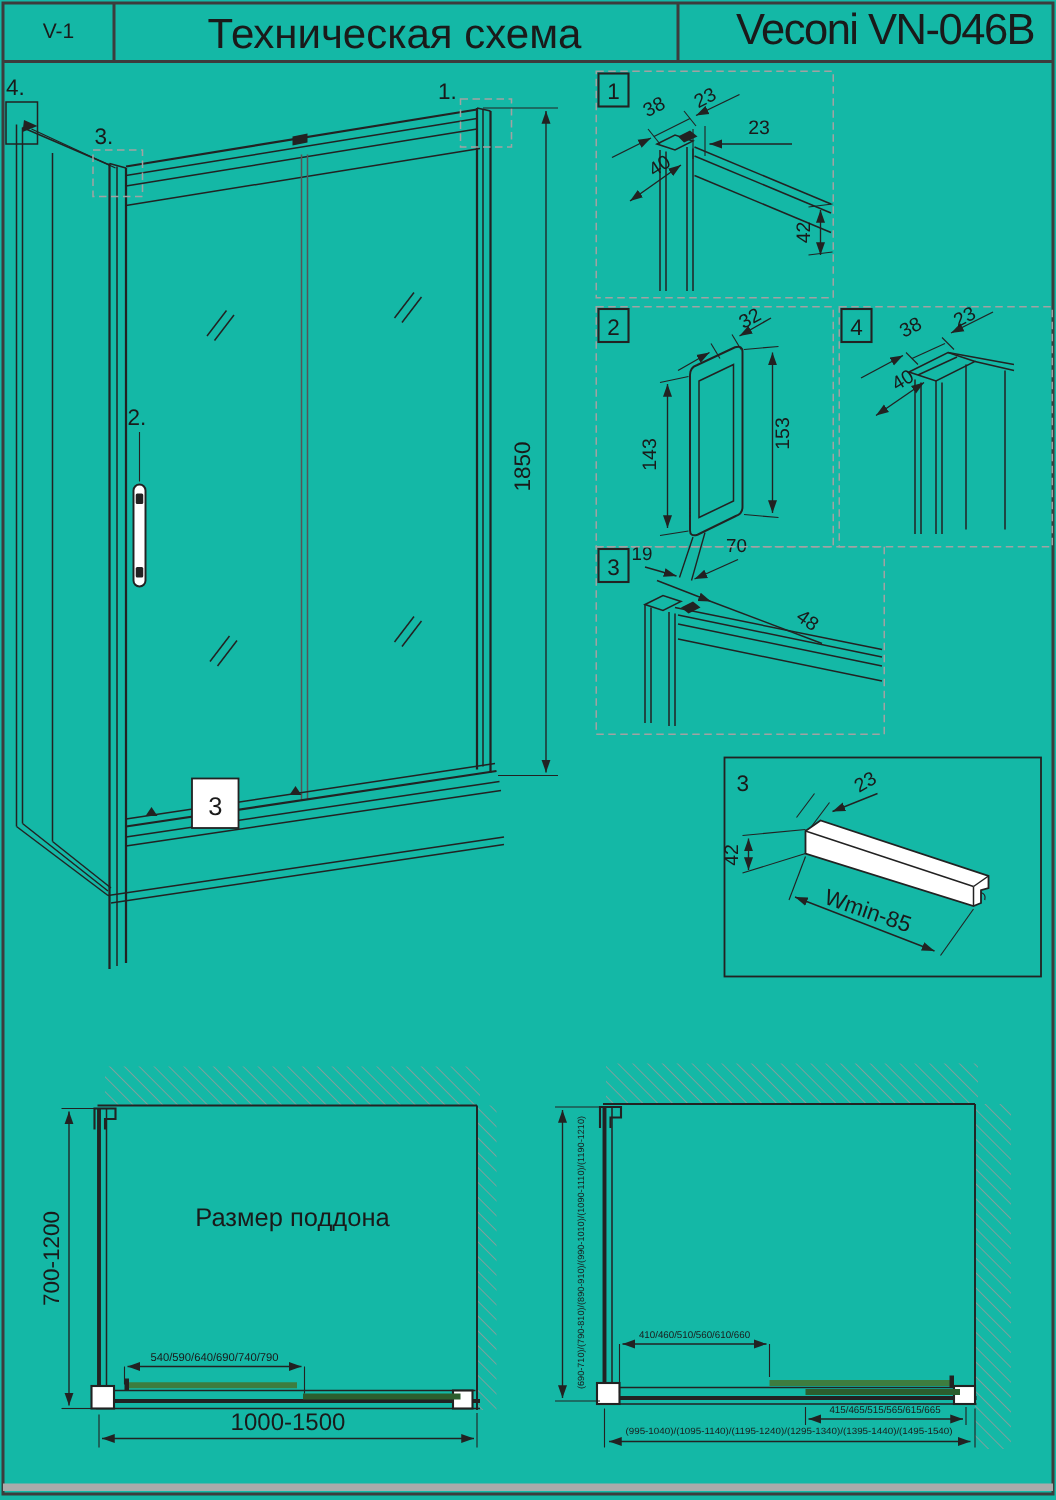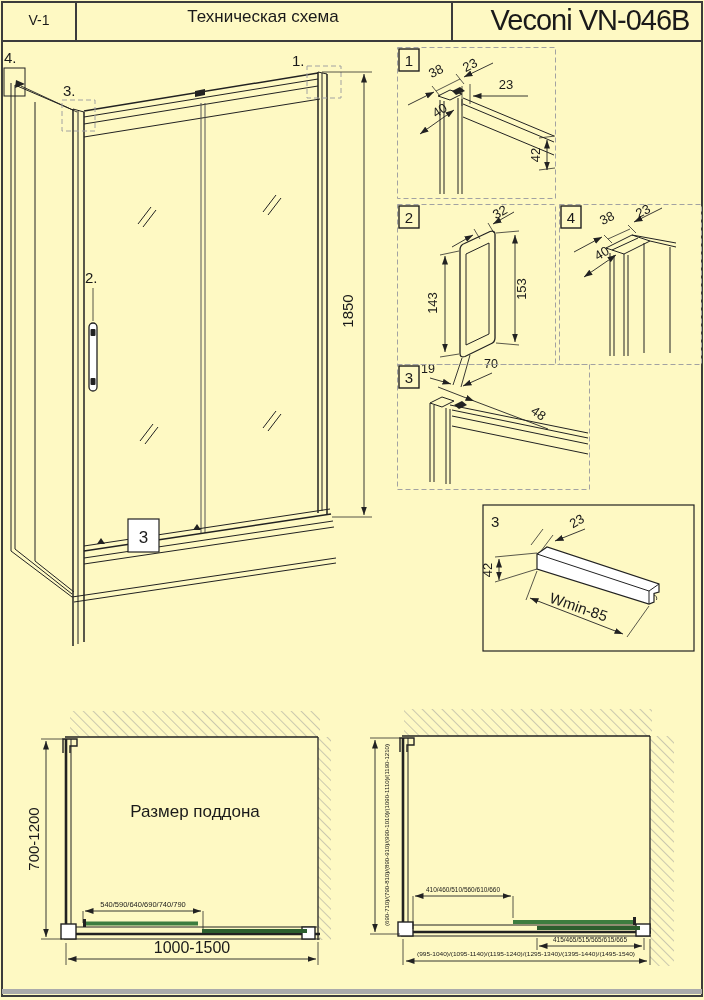--- a/index.html
+++ b/index.html
@@ -1,24 +1,24 @@
 <!DOCTYPE html>
 <html><head>
 <meta charset="utf-8">
 <style>
   html,body{margin:0;padding:0;background:#e8e8e8;}
-  #page{position:relative;width:704px;height:1000px;background:#fef9c3;overflow:hidden;
+  #page{position:relative;width:704px;height:1000px;background:#14b8a6;overflow:hidden;
         font-family:"Liberation Sans", sans-serif;color:#1a1a1a;}
   #sheet-border{position:absolute;left:1px;top:1px;right:1px;bottom:3px;border:2px solid #3c3c3c;}
   #bottom-band{position:absolute;left:2px;right:2px;top:989px;height:5px;background:#ababab;}
   .hline{position:absolute;background:#3c3c3c;height:2px;}
   .vline{position:absolute;background:#3c3c3c;width:2px;}
   .hdr{position:absolute;text-align:center;white-space:nowrap;}
   #hdr-code{left:3px;top:12px;width:72px;font-size:14px;}
-  #hdr-title{left:76px;top:7px;width:374px;font-size:17px;}
+  #hdr-title{left:76px;top:7px;width:374px;font-size:28px;}
   #hdr-product{left:452px;top:4px;width:276px;font-size:29px;letter-spacing:-1px;}
   svg{position:absolute;overflow:visible;}
   svg text{font-family:"Liberation Sans", sans-serif;fill:#1a1a1a;stroke:none;}
   .ln{stroke:#222;fill:none;}
   .dash{stroke:#a2a2a2;fill:none;stroke-width:1;stroke-dasharray:5 3;}
   .dim{stroke:#222;fill:none;stroke-width:0.9;}
   .ext{stroke:#222;fill:none;stroke-width:0.75;}
   .lbl{font-size:15px;}
   .dimtxt{font-size:13px;}
 </style>

